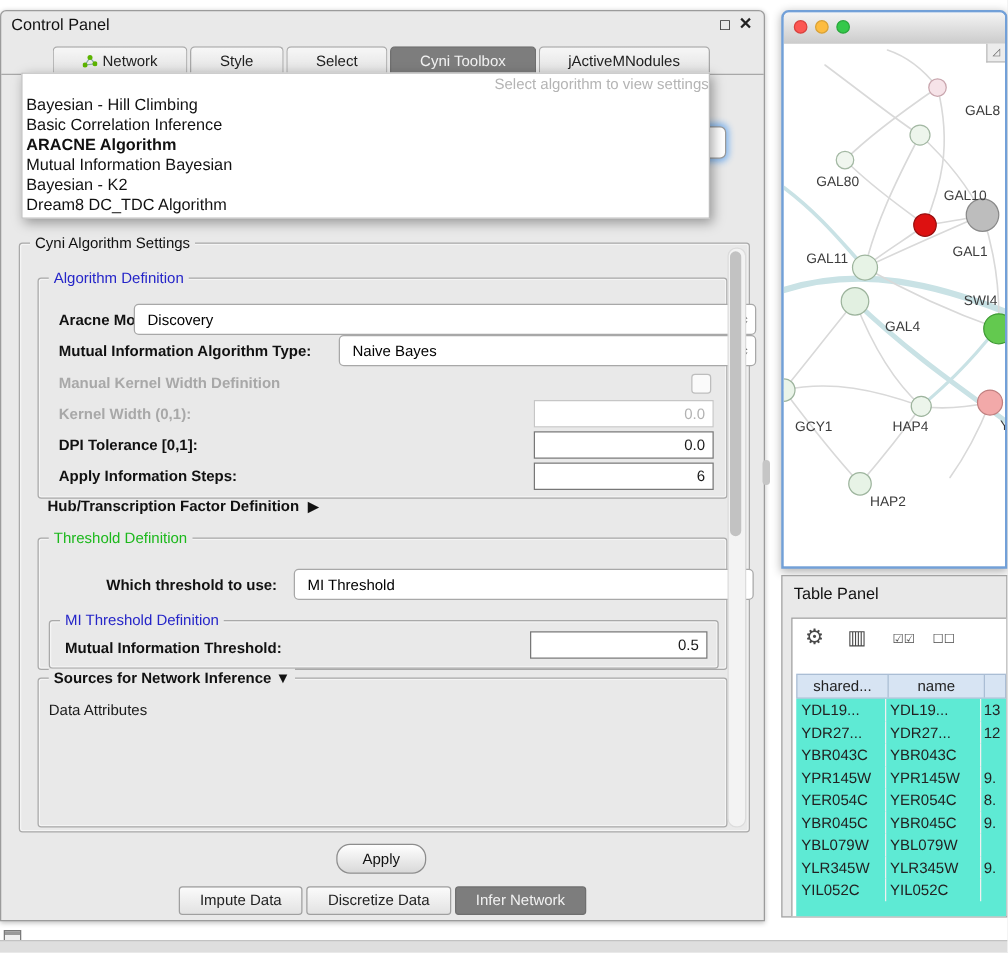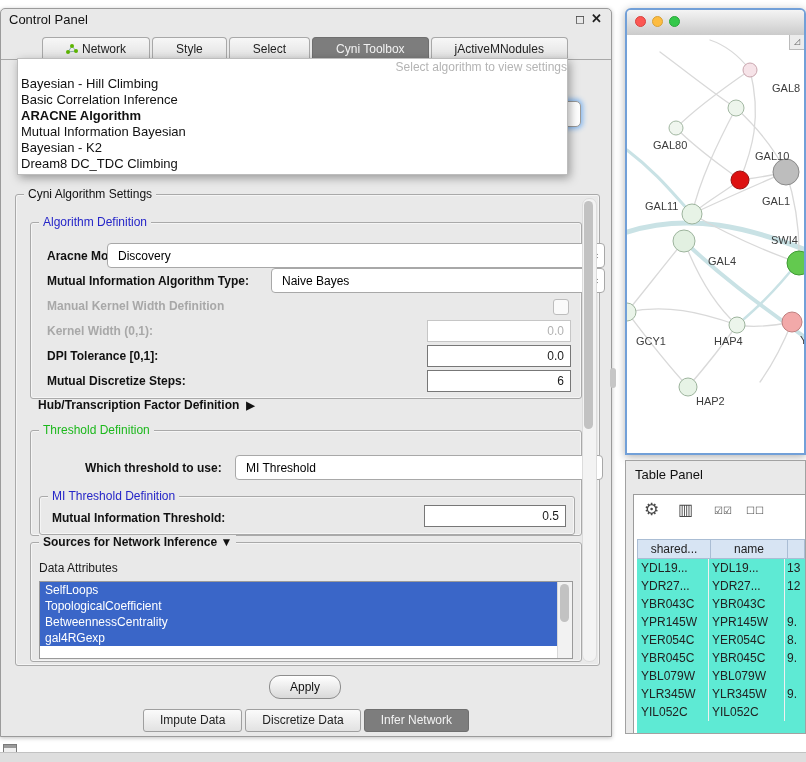--- a/index.html
+++ b/index.html
@@ -191,21 +191,21 @@
   <div id="focus-combo"></div>
 
   <div id="algo-popup">
     <div id="algo-placeholder">Select algorithm to view settings</div>
     <div id="algo-options">
         <div class="dd-item">Bayesian - Hill Climbing</div>
         <div class="dd-item">Basic Correlation Inference</div>
         <div class="dd-item sel">ARACNE Algorithm</div>
         <div class="dd-item">Mutual Information Bayesian</div>
         <div class="dd-item">Bayesian - K2</div>
-        <div class="dd-item">Dream8 DC_TDC Climbing</div>
+        <div class="dd-item">Dream8 DC_TDC Algorithm</div>
       </div>
   </div>
 
   <div id="settings-group" class="group">
     <span class="legend">Cyni Algorithm Settings</span>
 
     <div id="algo-def" class="group">
       <span class="legend blue">Algorithm Definition</span>
 
       <span id="lbl-aracne" class="lbl">Aracne Mode:</span>
@@ -228,21 +228,21 @@
 
       <span id="lbl-manual" class="lbl disabled">Manual Kernel Width Definition</span>
       <div id="chk-manual"></div>
 
       <span id="lbl-kernel" class="lbl disabled">Kernel Width (0,1):</span>
       <div id="fld-kernel" class="field disabled">0.0</div>
 
       <span id="lbl-dpi" class="lbl">DPI Tolerance [0,1]:</span>
       <div id="fld-dpi" class="field">0.0</div>
 
-      <span id="lbl-steps" class="lbl">Mutual Discretize Steps:</span>
+      <span id="lbl-steps" class="lbl">Apply Information Steps:</span>
       <div id="fld-steps" class="field">6</div>
     </div>
 
     <div id="hub-row">
       <span>Hub/Transcription Factor Definition</span><span id="hub-arrow">▶</span>
     </div>
 
     <div id="threshold-group" class="group">
       <span class="legend green">Threshold Definition</span>
 
@@ -261,29 +261,20 @@
         <div id="fld-mithr" class="field">0.5</div>
       </div>
     </div>
 
     <div id="sources-group" class="group">
       <span class="legend bold">
         <span>Sources for Network Inference</span>
         <span>▼</span>
       </span>
       <span id="attr-label">Data Attributes</span>
-      <div id="attr-list">
-        <div id="list-scroll">
-          <div id="list-thumb"></div>
-        </div>
-      <div class="list-item">SelfLoops</div>
-          <div class="list-item">TopologicalCoefficient</div>
-          <div class="list-item">BetweennessCentrality</div>
-          <div class="list-item">gal4RGexp</div>
-        </div>
     </div>
 
     <div id="settings-scroll">
       <div id="settings-thumb"></div>
     </div>
   </div>
 
   <div id="apply-btn">Apply</div>
 
   <div id="cp-bottom-tabs">

